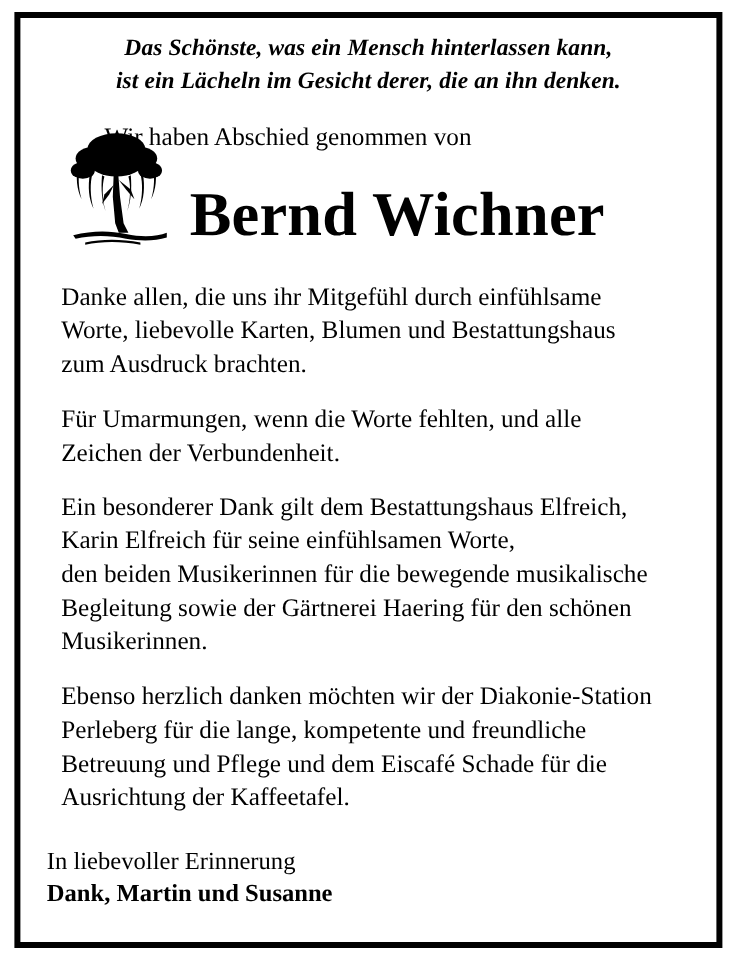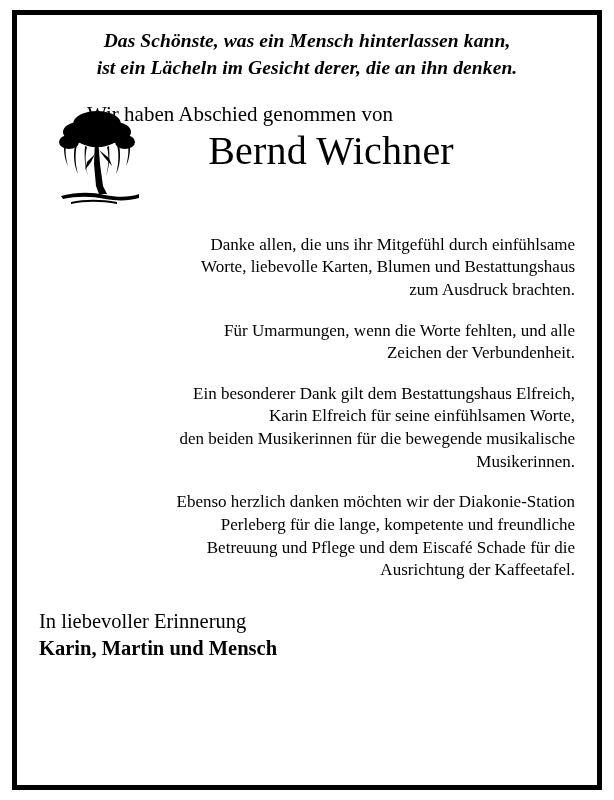--- a/index.html
+++ b/index.html
@@ -66,35 +66,35 @@
   }
   .farewell {
     text-align: left;
     font-size: 21px;
     padding-left: 48px;
     margin-top: 2px;
     line-height: 1.2;
   }
   .deceased {
     text-align: center;
-    font-size: 40px;
-    font-weight: normal;
+    font-size: 52px;
+    font-weight: bold;
     padding-left: 48px;
-    margin-top: 2px;
+    margin-top: 24px;
     line-height: 1.1;
     letter-spacing: 0.2px;
   }
   .paragraphs {
     margin-top: 24px;
   }
   .para {
-    font-size: 17px;
+    font-size: 21px;
     line-height: 1.33;
     margin: 0 0 18px 12px;
-    text-align: right;
+    text-align: left;
   }
   .para:last-child {
     margin-bottom: 0;
   }
   .para .l {
     display: block;
     white-space: nowrap;
   }
   .closing {
     margin-top: 26px;
@@ -164,31 +164,32 @@
 
       <p class="para">
         <span class="l">Für Umarmungen, wenn die Worte fehlten, und alle</span>
         <span class="l">Zeichen der Verbundenheit.</span>
       </p>
 
       <p class="para">
         <span class="l">Ein besonderer Dank gilt dem Bestattungshaus Elfreich,</span>
         <span class="l">Karin Elfreich für seine einfühlsamen Worte,</span>
         <span class="l">den beiden Musikerinnen für die bewegende musikalische</span>
+        <span class="l">Begleitung sowie der Gärtnerei Haering für den schönen</span>
         <span class="l">Musikerinnen.</span>
       </p>
 
       <p class="para">
         <span class="l">Ebenso herzlich danken möchten wir der Diakonie-Station</span>
         <span class="l">Perleberg für die lange, kompetente und freundliche</span>
         <span class="l">Betreuung und Pflege und dem Eiscafé Schade für die</span>
         <span class="l">Ausrichtung der Kaffeetafel.</span>
       </p>
 
     </div>
 
     <div class="closing">
       <span class="closing-line">In liebevoller Erinnerung</span>
-      <span class="closing-line bold">Karin, Martin und Mensch</span>
+      <span class="closing-line bold">Dank, Martin und Susanne</span>
     </div>
 
   </div>
 </div>
 
 </body></html>

